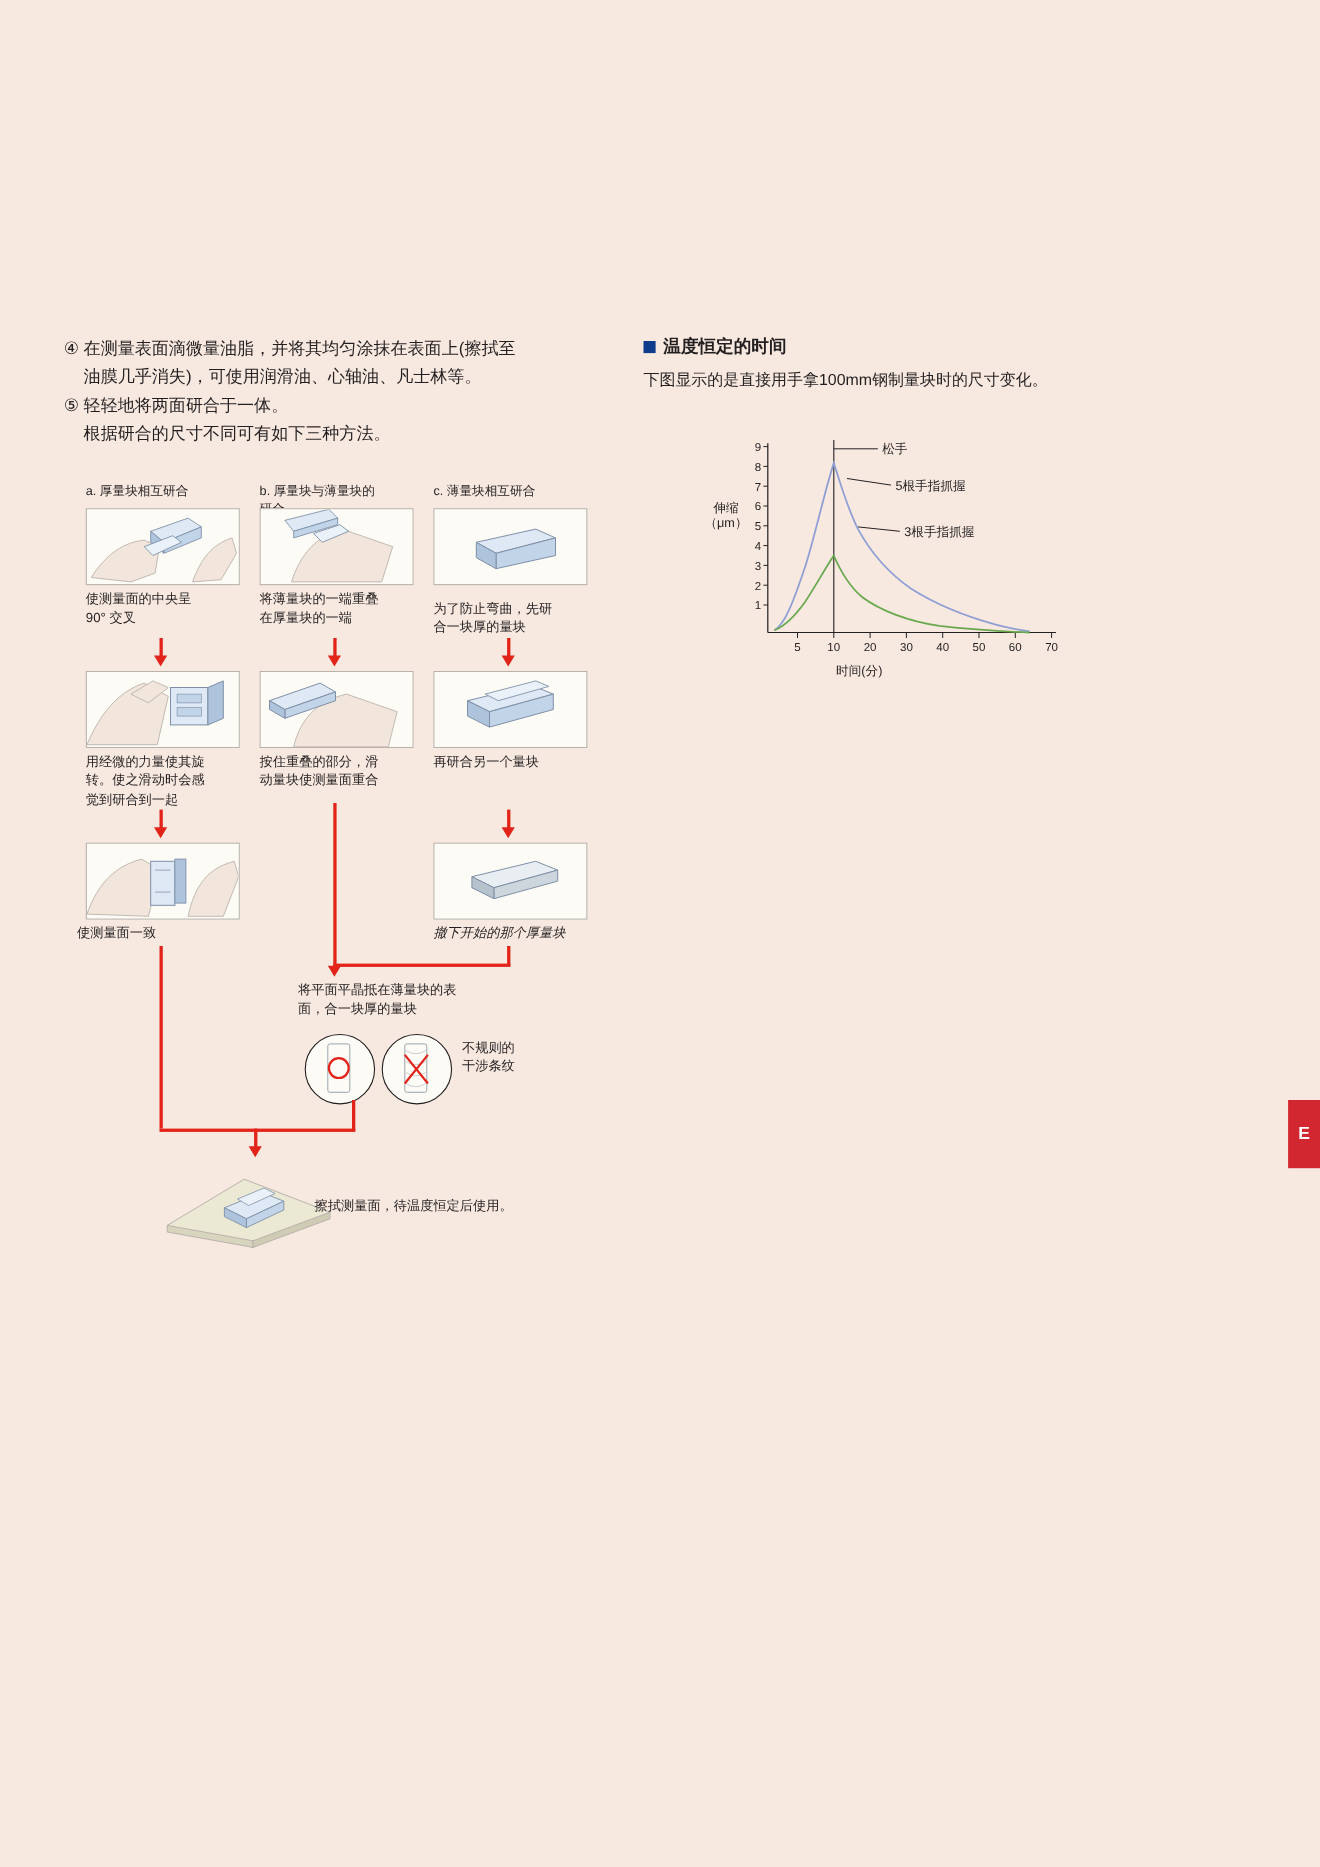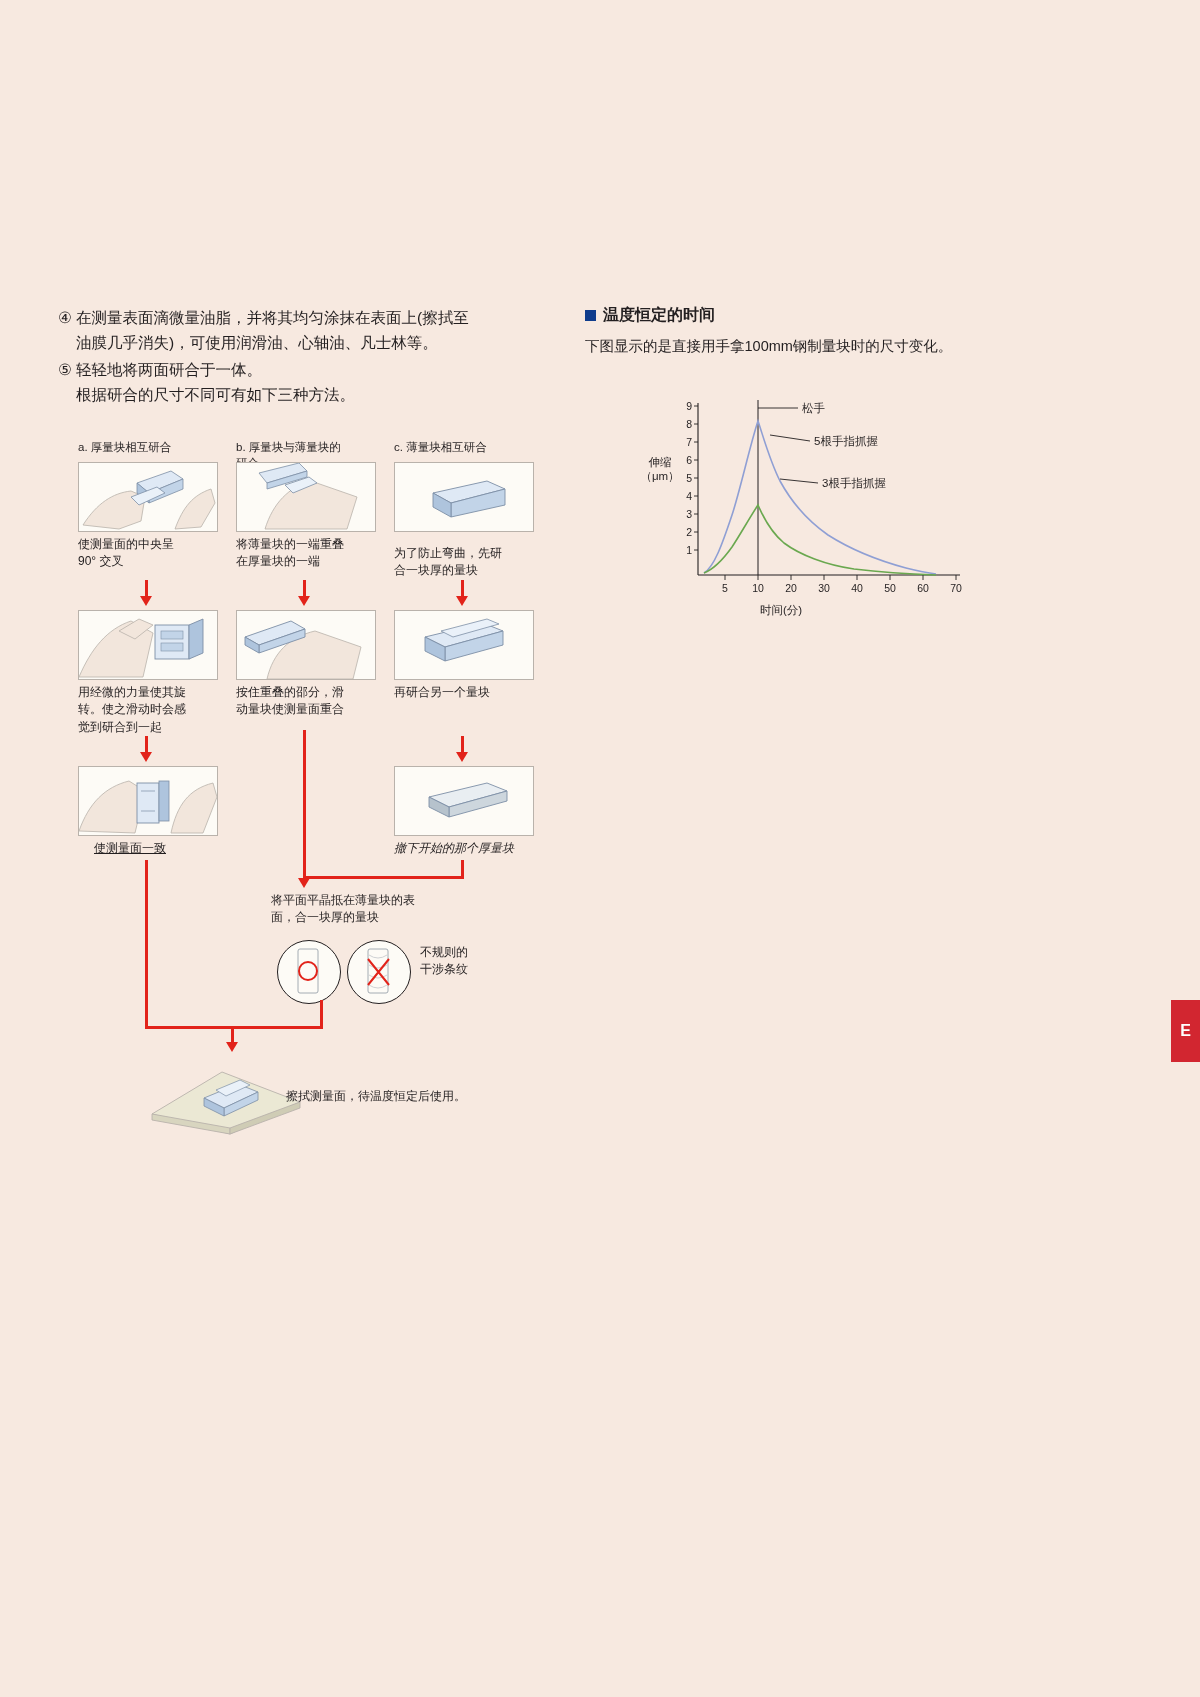--- a/index.html
+++ b/index.html
@@ -337,21 +337,21 @@
     </div>
     <div class="pic" style="left:336px; top:326px; width:138px; height:68px;">
       <svg width="138" height="68" viewBox="0 0 138 68">
         <rect width="138" height="68" fill="#fdfbf6"></rect>
         <path d="M34 30 L92 16 L112 24 L54 40 Z" fill="#e9eef2" stroke="#7d8fa6" stroke-width="0.9"></path>
         <path d="M54 40 L112 24 L112 34 L54 50 Z" fill="#cdd6dd" stroke="#7d8fa6" stroke-width="0.9"></path>
         <path d="M34 30 L54 40 L54 50 L34 40 Z" fill="#b6c2cc" stroke="#7d8fa6" stroke-width="0.9"></path>
       </svg>
     </div>
 
-    <div class="cap" style="left:36px; top:400px;text-decoration:underline;">使测量面一致</div>
+    <div class="cap" style="left:12px; top:400px;">使测量面一致</div>
     <div class="cap" style="left:336px; top:400px; width:160px;font-style:italic;">撤下开始的那个厚量块</div>
 
     <div class="line-v" style="left:87px; top:420px; height:166px;"></div>
     <div class="line-v" style="left:403px; top:420px; height:18px;"></div>
     <div class="line-h" style="left:245px; top:436px; width:161px;"></div>
     <div class="arrow-head" style="left:240px; top:438px;"></div>
 
     <div class="cap" style="left:213px; top:452px; width:215px; white-space:pre-line;">将平面平晶抵在薄量块的表
 面，合一块厚的量块</div>
 

